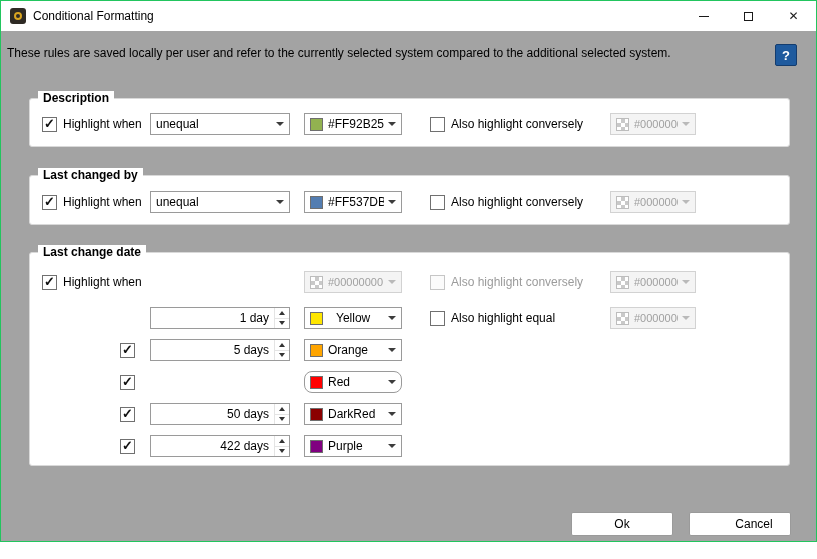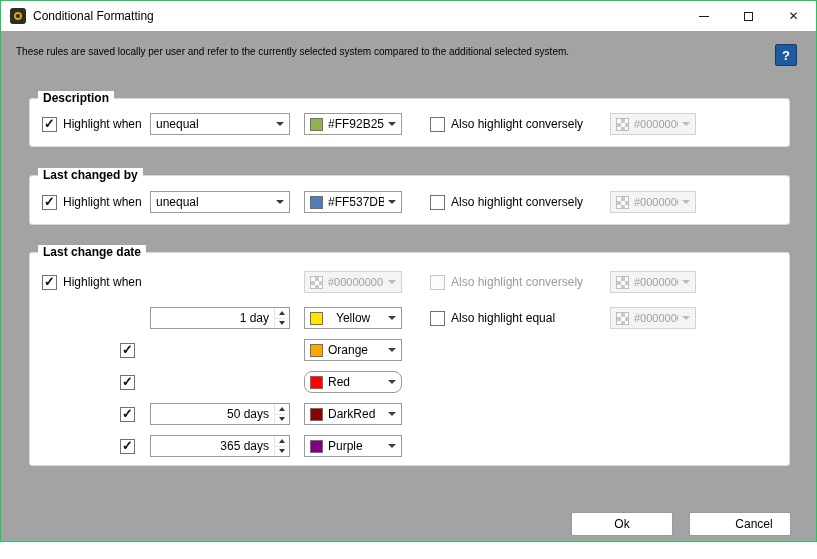--- a/index.html
+++ b/index.html
@@ -12,21 +12,21 @@
   .titlebar { position:absolute; top:0; left:0; right:0; height:30px; display:flex; align-items:center; background:#fff; }
   .app-icon { width:16px; height:16px; margin-left:9px; background:#2e2a24; border-radius:3px; display:flex; align-items:center; justify-content:center; }
   .app-icon-inner { width:8px; height:8px; border:2px solid #d9a521; border-radius:50%; }
   .win-title { margin-left:7px; font-size:12px; color:#000; }
   .win-controls { margin-left:auto; display:flex; height:30px; }
   .win-btn { width:45px; height:30px; display:flex; align-items:center; justify-content:center; color:#1a1a1a; font-size:12px; cursor:default; }
   .min-bar { width:10px; height:1px; background:#1a1a1a; }
   .max-box { width:9px; height:9px; border:1px solid #1a1a1a; background:transparent; }
 
   
-  .info-text { position:absolute; top:45px; left:15px; font-size:10px; color:#000; white-space:nowrap; }
+  .info-text { position:absolute; top:45px; left:6px; font-size:12px; color:#000; white-space:nowrap; }
   .help-btn { position:absolute; top:43px; right:19px; width:22px; height:22px; background:#1e5a9e; border:1px solid #133c6e; color:#fff; font-weight:bold; font-size:13px; display:flex; align-items:center; justify-content:center; border-radius:2px; }
 
   
   .group { position:absolute; left:28px; width:761px; border:1px solid #d9d9d9; border-radius:3px; background:#fff; }
   .group-title { position:absolute; top:-8px; left:8px; background:#fff; padding:0 5px; font-weight:bold; font-size:12px; color:#000; }
   .row { position:absolute; left:0; right:0; height:22px; }
 
   
   .checkbox { position:absolute; height:22px; display:flex; align-items:center; gap:6px; }
   .cb-box { width:15px; height:15px; border:1px solid #707070; background:#fff; display:flex; align-items:center; justify-content:center; flex:none; }
@@ -204,20 +204,31 @@
         <span class="arrow"></span>
       </div>
     </div>
 
     <div class="row" style="top:86px;">
       <div class="checkbox" style="left:90px;">
         <span class="cb-box">
             <span class="cb-mark">✓</span>
           </span>
       </div>
+      <div class="spinner" style="left:120px;width:140px;">
+        <span class="spin-value">5 days</span>
+        <span class="spin-btns">
+          <span class="spin-up">
+              <span class="tri-up"></span>
+            </span>
+          <span class="spin-down">
+              <span class="tri-down"></span>
+            </span>
+        </span>
+      </div>
       <div class="combo" style="left:274px;width:98px;">
         <span class="swatch" style="background-color: rgb(255, 165, 0);"></span>
         <span class="combo-label">Orange</span>
         <span class="arrow"></span>
       </div>
     </div>
 
     <div class="row" style="top:118px;">
       <div class="checkbox" style="left:90px;">
         <span class="cb-box">
@@ -255,21 +266,21 @@
       </div>
     </div>
 
     <div class="row" style="top:182px;">
       <div class="checkbox" style="left:90px;">
         <span class="cb-box">
             <span class="cb-mark">✓</span>
           </span>
       </div>
       <div class="spinner" style="left:120px;width:140px;">
-        <span class="spin-value">365 days</span>
+        <span class="spin-value">422 days</span>
         <span class="spin-btns">
           <span class="spin-up">
               <span class="tri-up"></span>
             </span>
           <span class="spin-down">
               <span class="tri-down"></span>
             </span>
         </span>
       </div>
       <div class="combo" style="left:274px;width:98px;">

